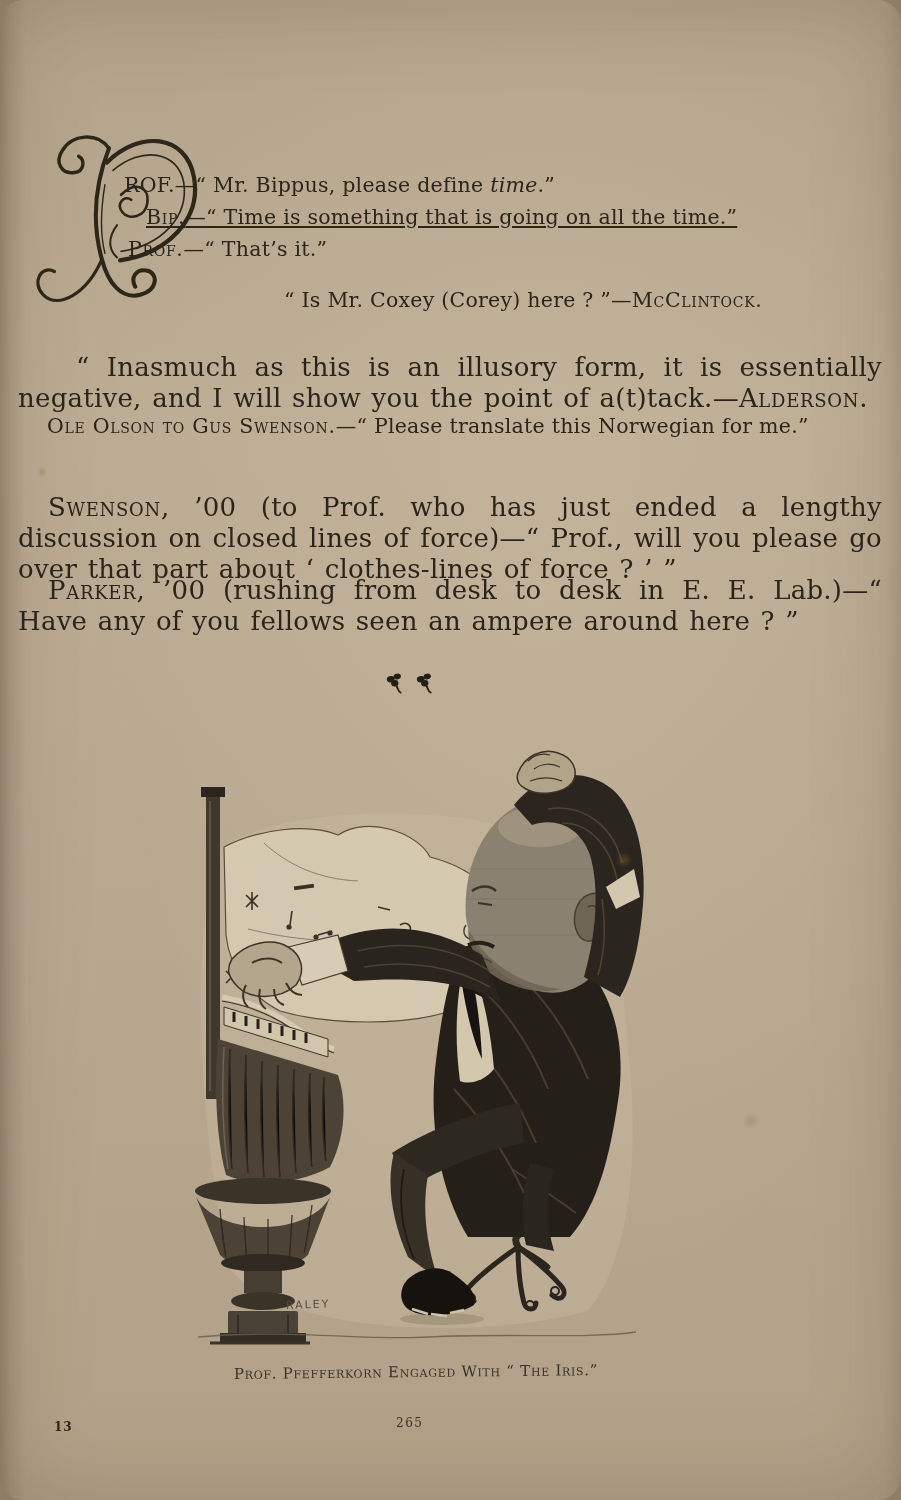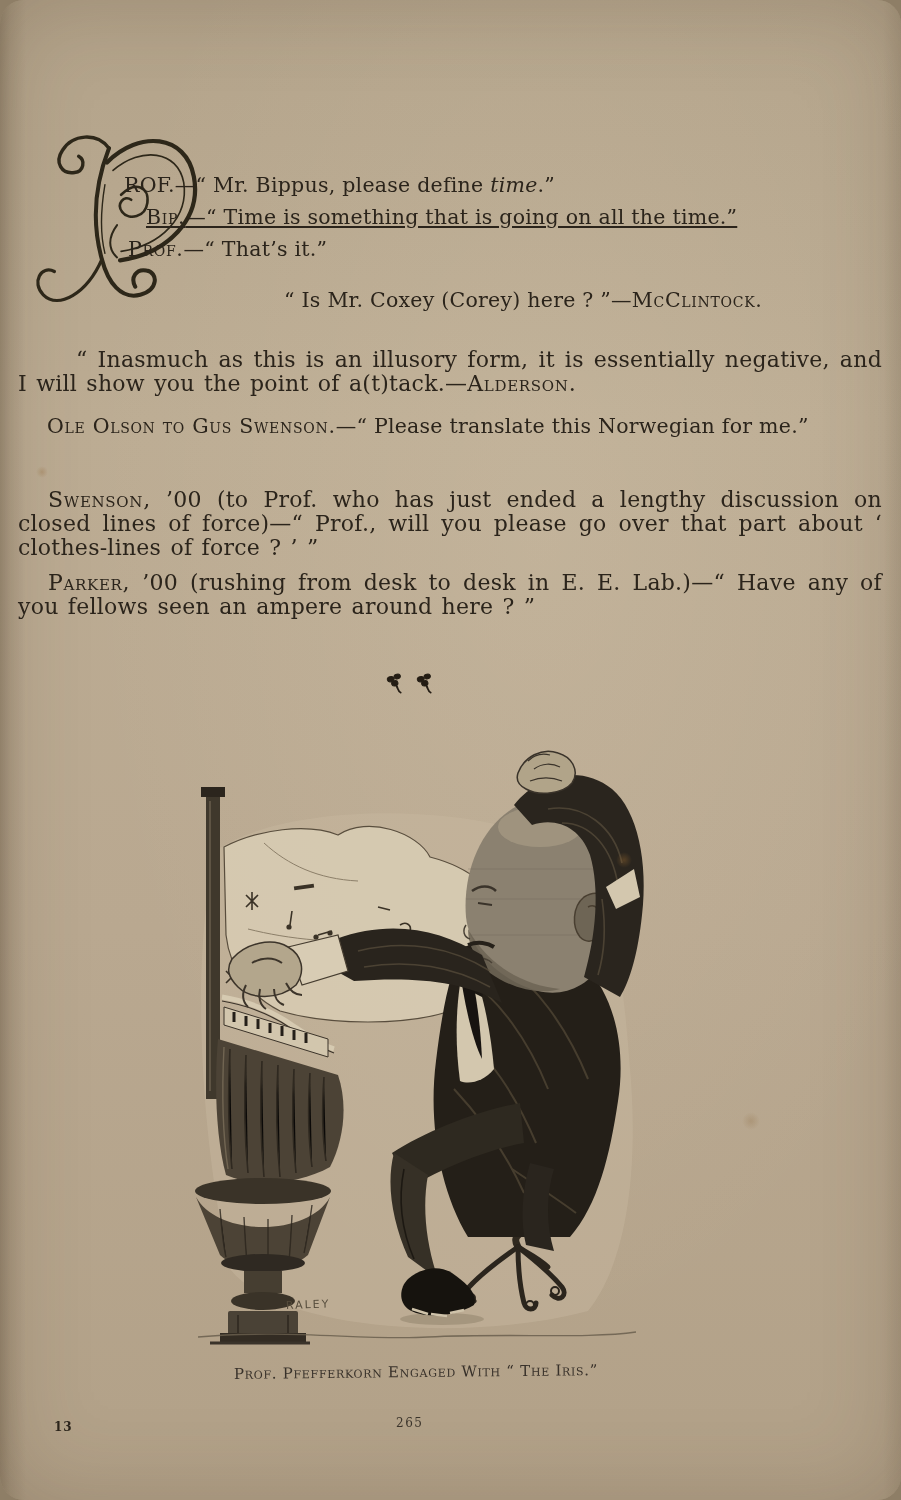--- a/index.html
+++ b/index.html
@@ -9,21 +9,21 @@
     color:#2b241b;
     background:
       linear-gradient(90deg, rgba(74,59,39,.28) 0px, rgba(74,59,39,.12) 10px, rgba(74,59,39,0) 26px),
       linear-gradient(270deg, rgba(74,59,39,.10) 0px, rgba(74,59,39,0) 18px),
       radial-gradient(ellipse at 60% 35%, rgba(255,244,220,.10), rgba(0,0,0,0) 60%),
       linear-gradient(180deg,#b3a38a 0%, #bcac93 28%, #b9a890 62%, #b2a188 100%);
     box-shadow: inset 0 0 90px rgba(70,52,32,.22);
     border-radius: 24px;
   }
   .tline{position:absolute;font-size:20.5px;line-height:31px;letter-spacing:.25px;white-space:nowrap;}
-  .para{position:absolute;font-size:22px;line-height:24px;letter-spacing:.25px;white-space:normal;
+  .para{position:absolute;font-size:26px;line-height:31px;letter-spacing:.25px;white-space:normal;
         text-align:justify;word-spacing:2px;}
   .sc{font-variant:small-caps;letter-spacing:.7px;}
   .it{font-style:italic;}
   .dropcap{position:absolute;left:16px;top:124px;width:192px;height:192px;}
   .ornaments{position:absolute;left:386px;top:672px;display:flex;gap:10px;}
   .figure{position:absolute;left:168px;top:738px;width:500px;height:612px;}
   .caption{position:absolute;left:141px;top:1348px;width:550px;text-align:center;
            font-size:15px;letter-spacing:2.2px;color:#38312a;transform:rotate(-.6deg);}
   .pagenum-left{position:absolute;left:54px;top:1420px;font-size:12px;font-weight:bold;letter-spacing:1px;}
   .pagenum-center{position:absolute;left:396px;top:1416px;font-size:12px;letter-spacing:1.5px;color:#3a332a;}

